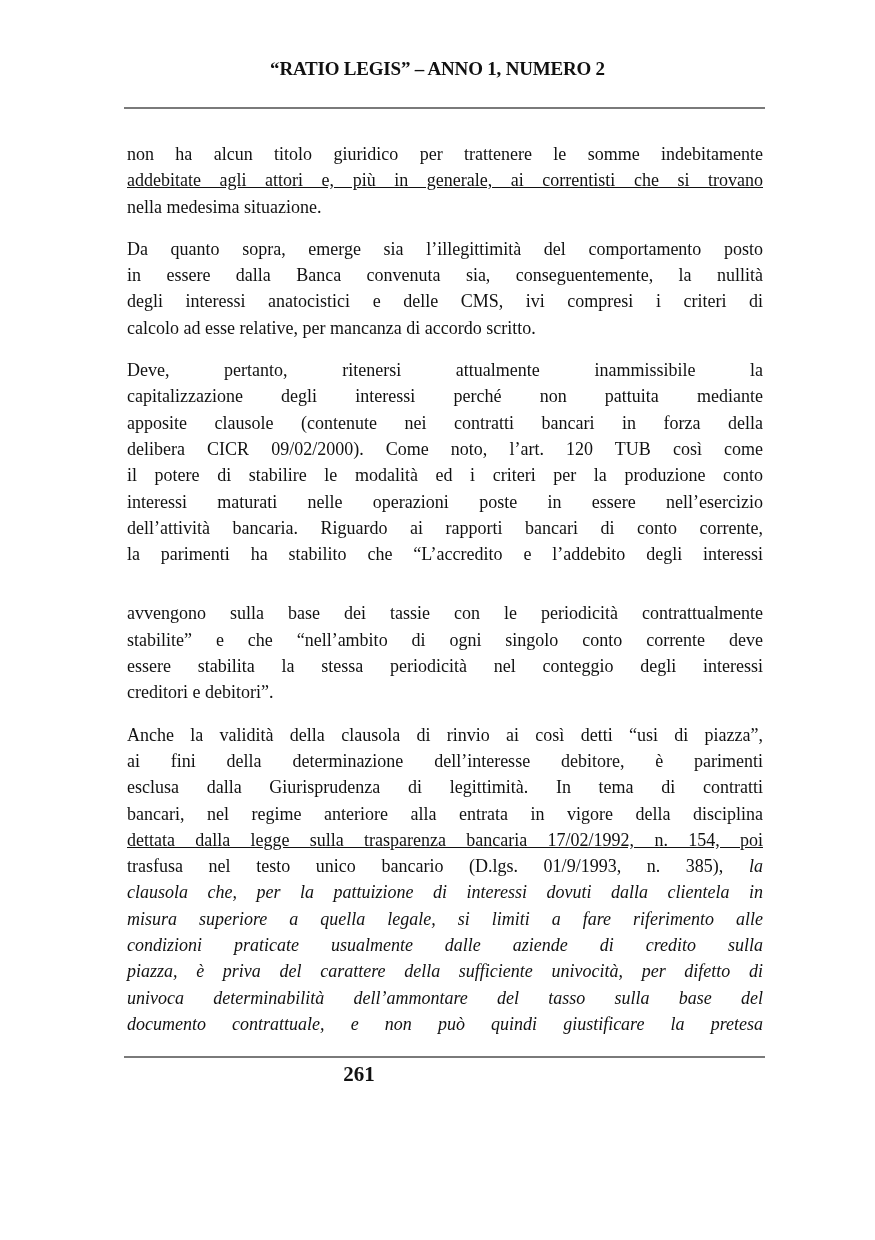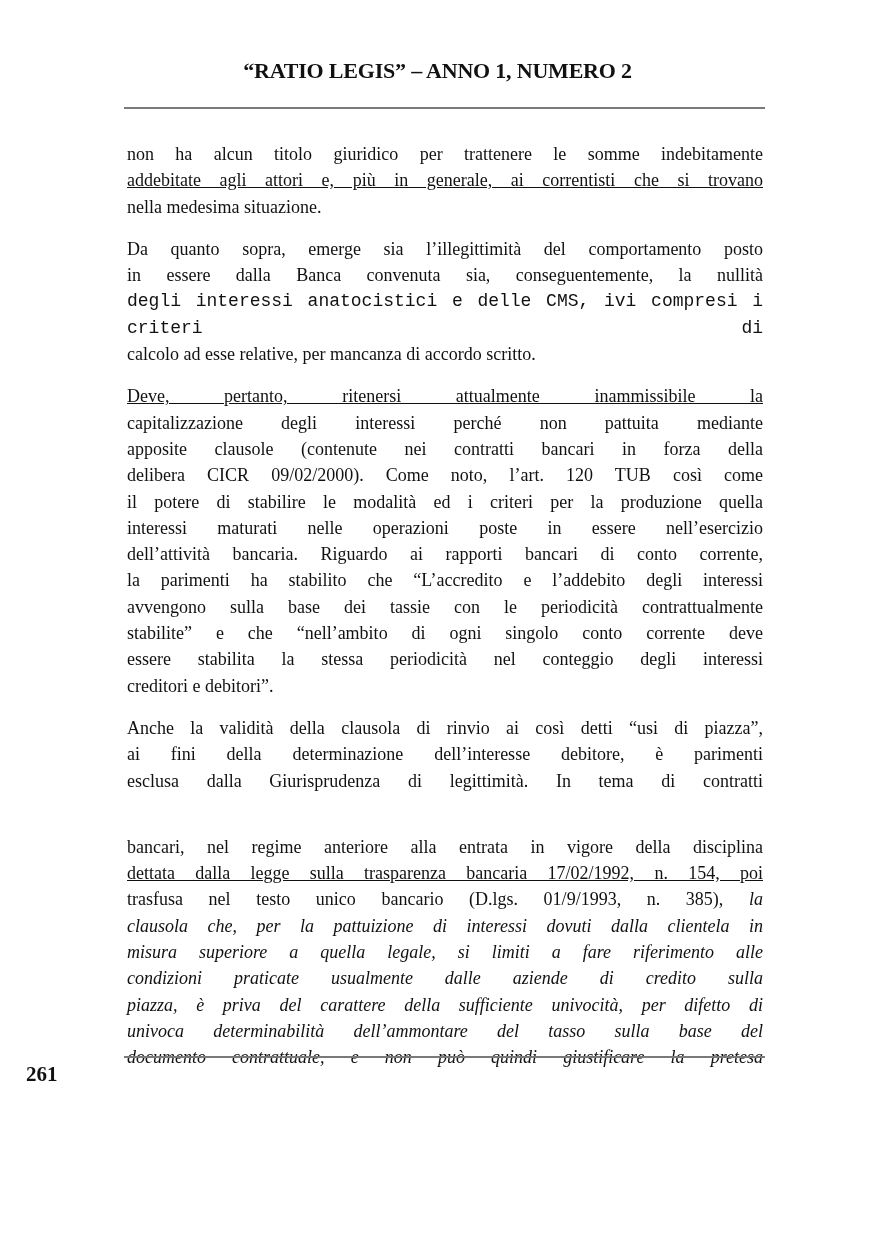--- a/index.html
+++ b/index.html
@@ -1,64 +1,64 @@
 <!DOCTYPE html>
 <html><head>
   <meta charset="utf-8">
   <style>
     html, body { margin: 0; padding: 0; background: #ffffff; }
     body { width: 875px; height: 1240px; position: relative; overflow: hidden; color: #111; font-family: "Liberation Serif", "DejaVu Serif", serif; }
-    .header-title { position: absolute; top: 58px; left: 0; width: 875px; text-align: center; font-weight: bold; font-size: 22px; letter-spacing: -0.2px; }
+    .header-title { position: absolute; top: 58px; left: 0; width: 875px; text-align: center; font-weight: bold; font-size: 19px; letter-spacing: -0.2px; }
     .rule { position: absolute; left: 124px; width: 641px; height: 0; border-top: 2px solid #7a7a7a; }
     .rule.top { top: 107px; }
     .rule.bottom { top: 1056px; }
     .body-text { position: absolute; top: 141px; left: 127px; width: 636px; font-size: 18px; line-height: 26.3px; }
     .para { margin: 0 0 16px 0; text-align: justify; text-align-last: left; }
     .para .line { display: block; text-align: justify; text-align-last: justify; white-space: nowrap; }
     .para .line.last { text-align-last: left; }
     .it { font-style: italic; }
-    .page-number { position: absolute; top: 1062px; left: 0; width: 718px; font-weight: bold; font-size: 21px; padding-left: 26px; }
+    .page-number { position: absolute; top: 1062px; left: 0; width: 718px; text-align: center; font-weight: bold; font-size: 21px; }
   </style>
 </head>
 <body>
 
 <div class="header-title">“RATIO LEGIS”  –  ANNO 1, NUMERO 2</div>
 <div class="rule top"></div>
 
 <div class="body-text">
   <p class="para">
     <span class="line" style="white-space: normal; word-break: keep-all;">non ha alcun titolo giuridico per trattenere le somme indebitamente</span>
     <span class="line" style="white-space: normal; word-break: keep-all; text-decoration: underline;">addebitate agli attori e, più in generale, ai correntisti che si trovano</span>
     <span class="line last">nella medesima situazione.</span>
   </p>
   <p class="para">
     <span class="line" style="white-space: normal; word-break: keep-all;">Da quanto sopra, emerge sia l’illegittimità del comportamento posto</span>
     <span class="line" style="white-space: normal; word-break: keep-all;">in essere dalla Banca convenuta sia, conseguentemente, la nullità</span>
-    <span class="line" style="white-space: normal; word-break: keep-all; font-family: Liberation Mono, monospace;">degli interessi anatocistici e delle CMS, ivi compresi i criteri di</span>
+    <span class="line" style="white-space: normal; word-break: keep-all;">degli interessi anatocistici e delle CMS, ivi compresi i criteri di</span>
     <span class="line last">calcolo ad esse relative, per mancanza di accordo scritto.</span>
   </p>
   <p class="para">
-    <span class="line" style="white-space: normal; word-break: keep-all; text-decoration: underline;">Deve, pertanto, ritenersi attualmente inammissibile la</span>
+    <span class="line" style="white-space: normal; word-break: keep-all;">Deve, pertanto, ritenersi attualmente inammissibile la</span>
     <span class="line" style="white-space: normal; word-break: keep-all;">capitalizzazione degli interessi perché non pattuita mediante</span>
     <span class="line" style="white-space: normal; word-break: keep-all;">apposite clausole (contenute nei contratti bancari in forza della</span>
     <span class="line" style="white-space: normal; word-break: keep-all;">delibera CICR 09/02/2000). Come noto, l’art. 120 TUB così come</span>
-    <span class="line" style="white-space: normal; word-break: keep-all;">il potere di stabilire le modalità ed i criteri per la produzione quella</span>
+    <span class="line" style="white-space: normal; word-break: keep-all;">il potere di stabilire le modalità ed i criteri per la produzione conto</span>
     <span class="line" style="white-space: normal; word-break: keep-all;">interessi maturati nelle operazioni poste in essere nell’esercizio</span>
     <span class="line" style="white-space: normal; word-break: keep-all;">dell’attività bancaria. Riguardo ai rapporti bancari di conto corrente,</span>
     <span class="line" style="white-space: normal; word-break: keep-all;">la parimenti ha stabilito che “L’accredito e l’addebito degli interessi</span>
-    <span class="line" style="white-space: normal; word-break: keep-all;">avvengono sulla base dei tassie con le periodicità contrattualmente</span>
+    <span class="line" style="white-space: normal; word-break: keep-all; margin-top: 33px;">avvengono sulla base dei tassie con le periodicità contrattualmente</span>
     <span class="line" style="white-space: normal; word-break: keep-all;">stabilite” e che “nell’ambito di ogni singolo conto corrente deve</span>
     <span class="line" style="white-space: normal; word-break: keep-all;">essere stabilita la stessa periodicità nel conteggio degli interessi</span>
     <span class="line last">creditori e debitori”.</span>
   </p>
   <p class="para">
     <span class="line" style="white-space: normal; word-break: keep-all;">Anche la validità della clausola di rinvio ai così detti “usi di piazza”,</span>
     <span class="line" style="white-space: normal; word-break: keep-all;">ai fini della determinazione dell’interesse debitore, è parimenti</span>
     <span class="line" style="white-space: normal; word-break: keep-all;">esclusa dalla Giurisprudenza di legittimità. In tema di contratti</span>
-    <span class="line" style="white-space: normal; word-break: keep-all; margin-top: 40px;">bancari, nel regime anteriore alla entrata in vigore della disciplina</span>
+    <span class="line" style="white-space: normal; word-break: keep-all;">bancari, nel regime anteriore alla entrata in vigore della disciplina</span>
     <span class="line" style="white-space: normal; word-break: keep-all; text-decoration: underline;">dettata dalla legge sulla trasparenza bancaria 17/02/1992, n. 154, poi</span>
     <span class="line" style="white-space: normal; word-break: keep-all;"><span>trasfusa nel testo unico bancario (D.lgs. 01/9/1993, n. 385), </span><span class="it">la</span></span>
     <span class="line it" style="white-space: normal; word-break: keep-all;">clausola che, per la pattuizione di interessi dovuti dalla clientela in</span>
     <span class="line it" style="white-space: normal; word-break: keep-all;">misura superiore a quella legale, si limiti a fare riferimento alle</span>
     <span class="line it" style="white-space: normal; word-break: keep-all;">condizioni praticate usualmente dalle aziende di credito sulla</span>
     <span class="line it" style="white-space: normal; word-break: keep-all;">piazza, è priva del carattere della sufficiente univocità, per difetto di</span>
     <span class="line it" style="white-space: normal; word-break: keep-all;">univoca determinabilità dell’ammontare del tasso sulla base del</span>
     <span class="line it" style="white-space: normal; word-break: keep-all;">documento contrattuale, e non può quindi giustificare la pretesa</span>
   </p>
 </div>

